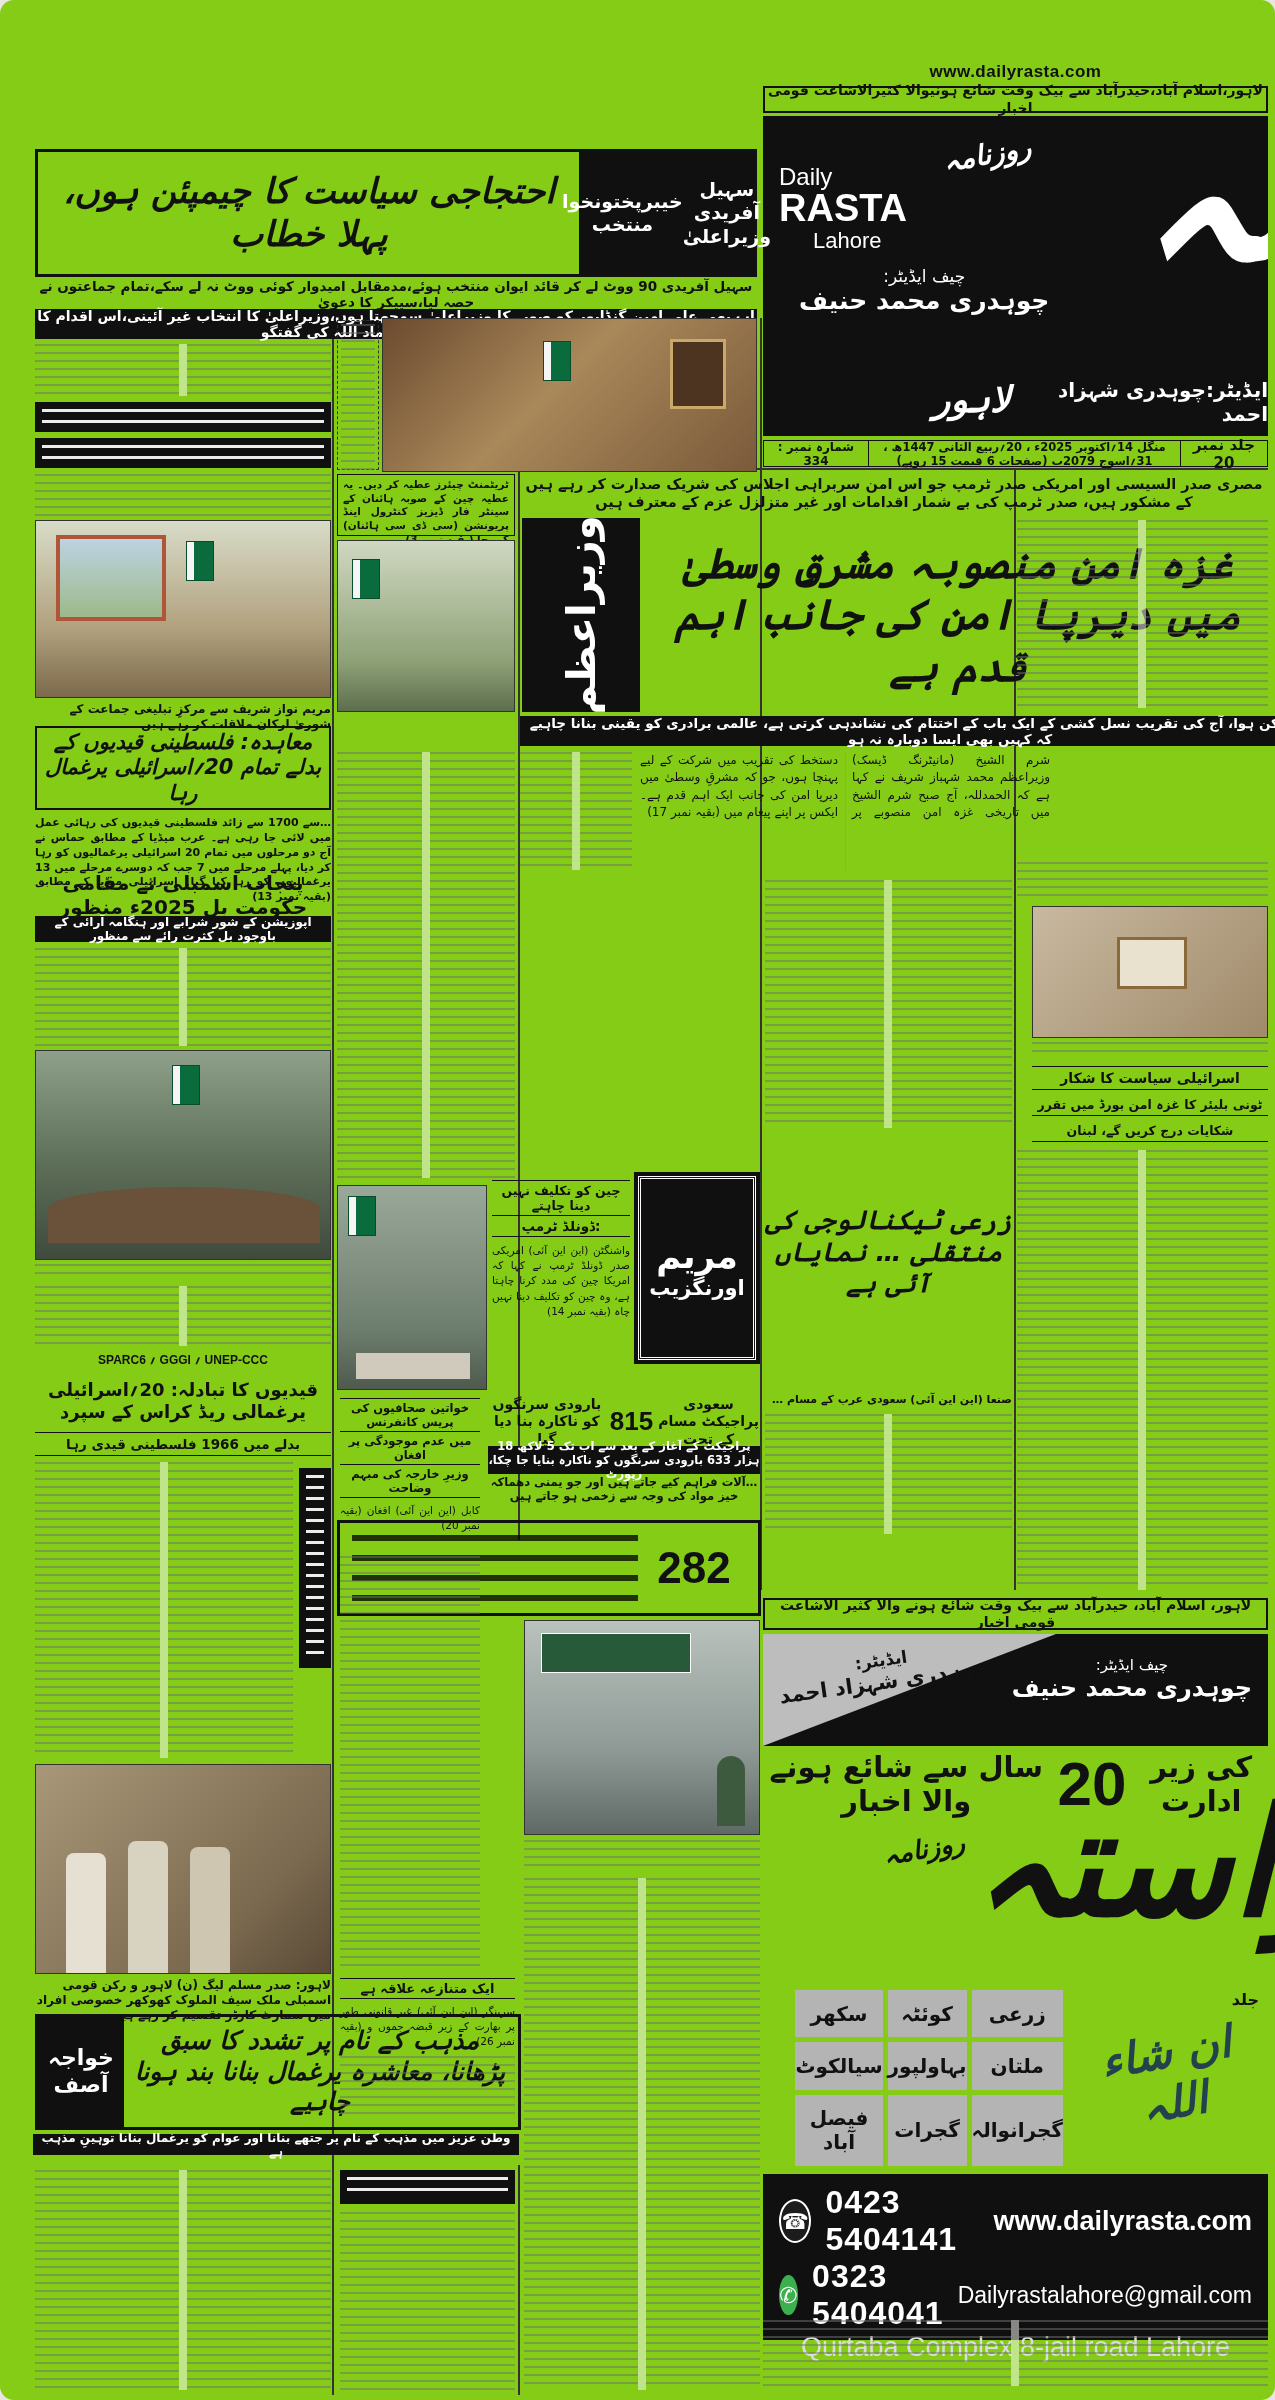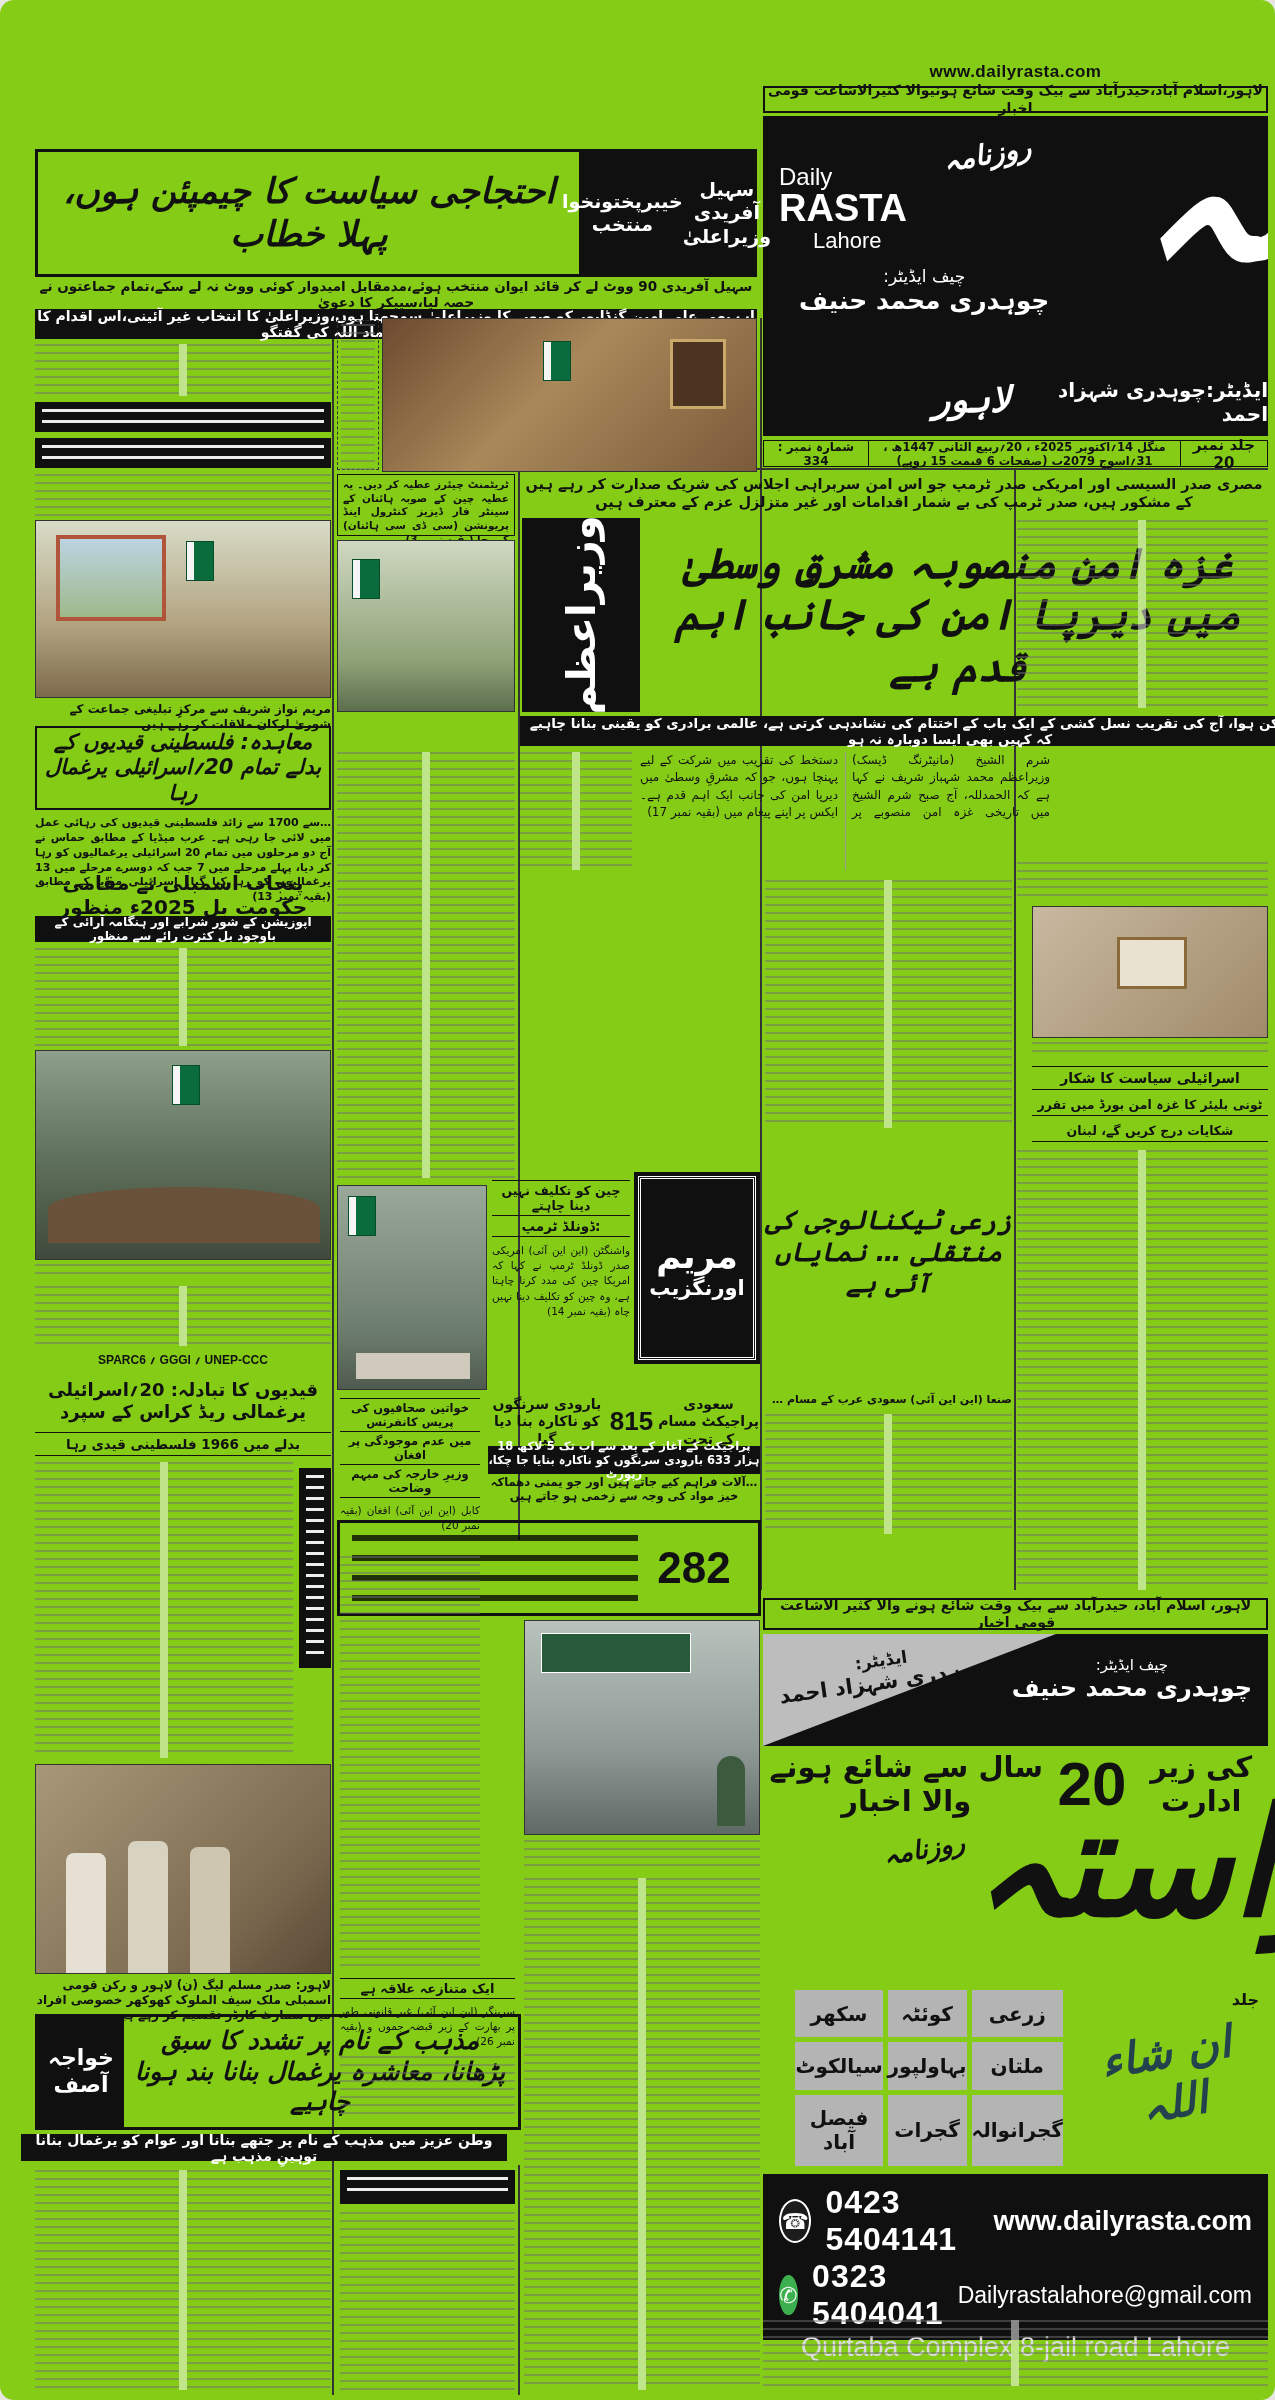--- a/index.html
+++ b/index.html
@@ -150,21 +150,21 @@
   </div>
   <div class="abs cap" style="left:35px;top:1978px;width:296px;height:32px">لاہور: صدر مسلم لیگ (ن) لاہور و رکن قومی اسمبلی ملک سیف الملوک کھوکھر خصوصی افراد میں سمارٹ کارڈز تقسیم کر رہے ہیں</div>
 
   <div class="abs b3" style="left:35px;top:2014px;width:486px;height:116px">
     <div class="abs blk ctr hd" style="left:0;top:0;width:86px;height:100%;flex-direction:column;font-size:22px">
       <span>خواجہ</span>
       <span>آصف</span>
     </div>
     <div class="abs hd ctr" style="left:90px;right:6px;top:0;height:100%;font-size:25px;font-style:italic">مذہب کے نام پر تشدد کا سبق پڑھانا، معاشرہ یرغمال بنانا بند ہونا چاہیے</div>
   </div>
-  <div class="abs blk ctr bold" style="left:21px;top:2134px;width:486px;height:27px;font-size:14px">وطن عزیز میں مذہب کے نام پر جتھے بنانا اور عوام کو یرغمال بنانا توہینِ مذہب ہے</div>
+  <div class="abs blk ctr bold" style="left:33px;top:2134px;width:486px;height:21px;font-size:12px">وطن عزیز میں مذہب کے نام پر جتھے بنانا اور عوام کو یرغمال بنانا توہینِ مذہب ہے</div>
   <div class="abs ph2" style="left:35px;top:2170px;width:296px;height:220px"></div>
   <div class="abs blk" style="left:340px;top:2170px;width:175px;height:34px">
       <div class="wst"></div>
     </div>
   <div class="abs ph" style="left:340px;top:2212px;width:175px;height:178px"></div>
 
   <div class="abs ph2" style="left:337px;top:752px;width:178px;height:426px"></div>
   <div class="abs photo" style="left:337px;top:1185px;width:150px;height:205px;background:linear-gradient(180deg,#9aa89a,#6e7e6e 70%,#4e5a4e)">
     <div class="flag" style="left:10px;top:10px"></div>
     <div class="abs" style="left:18px;bottom:10px;width:114px;height:26px;background:#cfcabc"></div>

